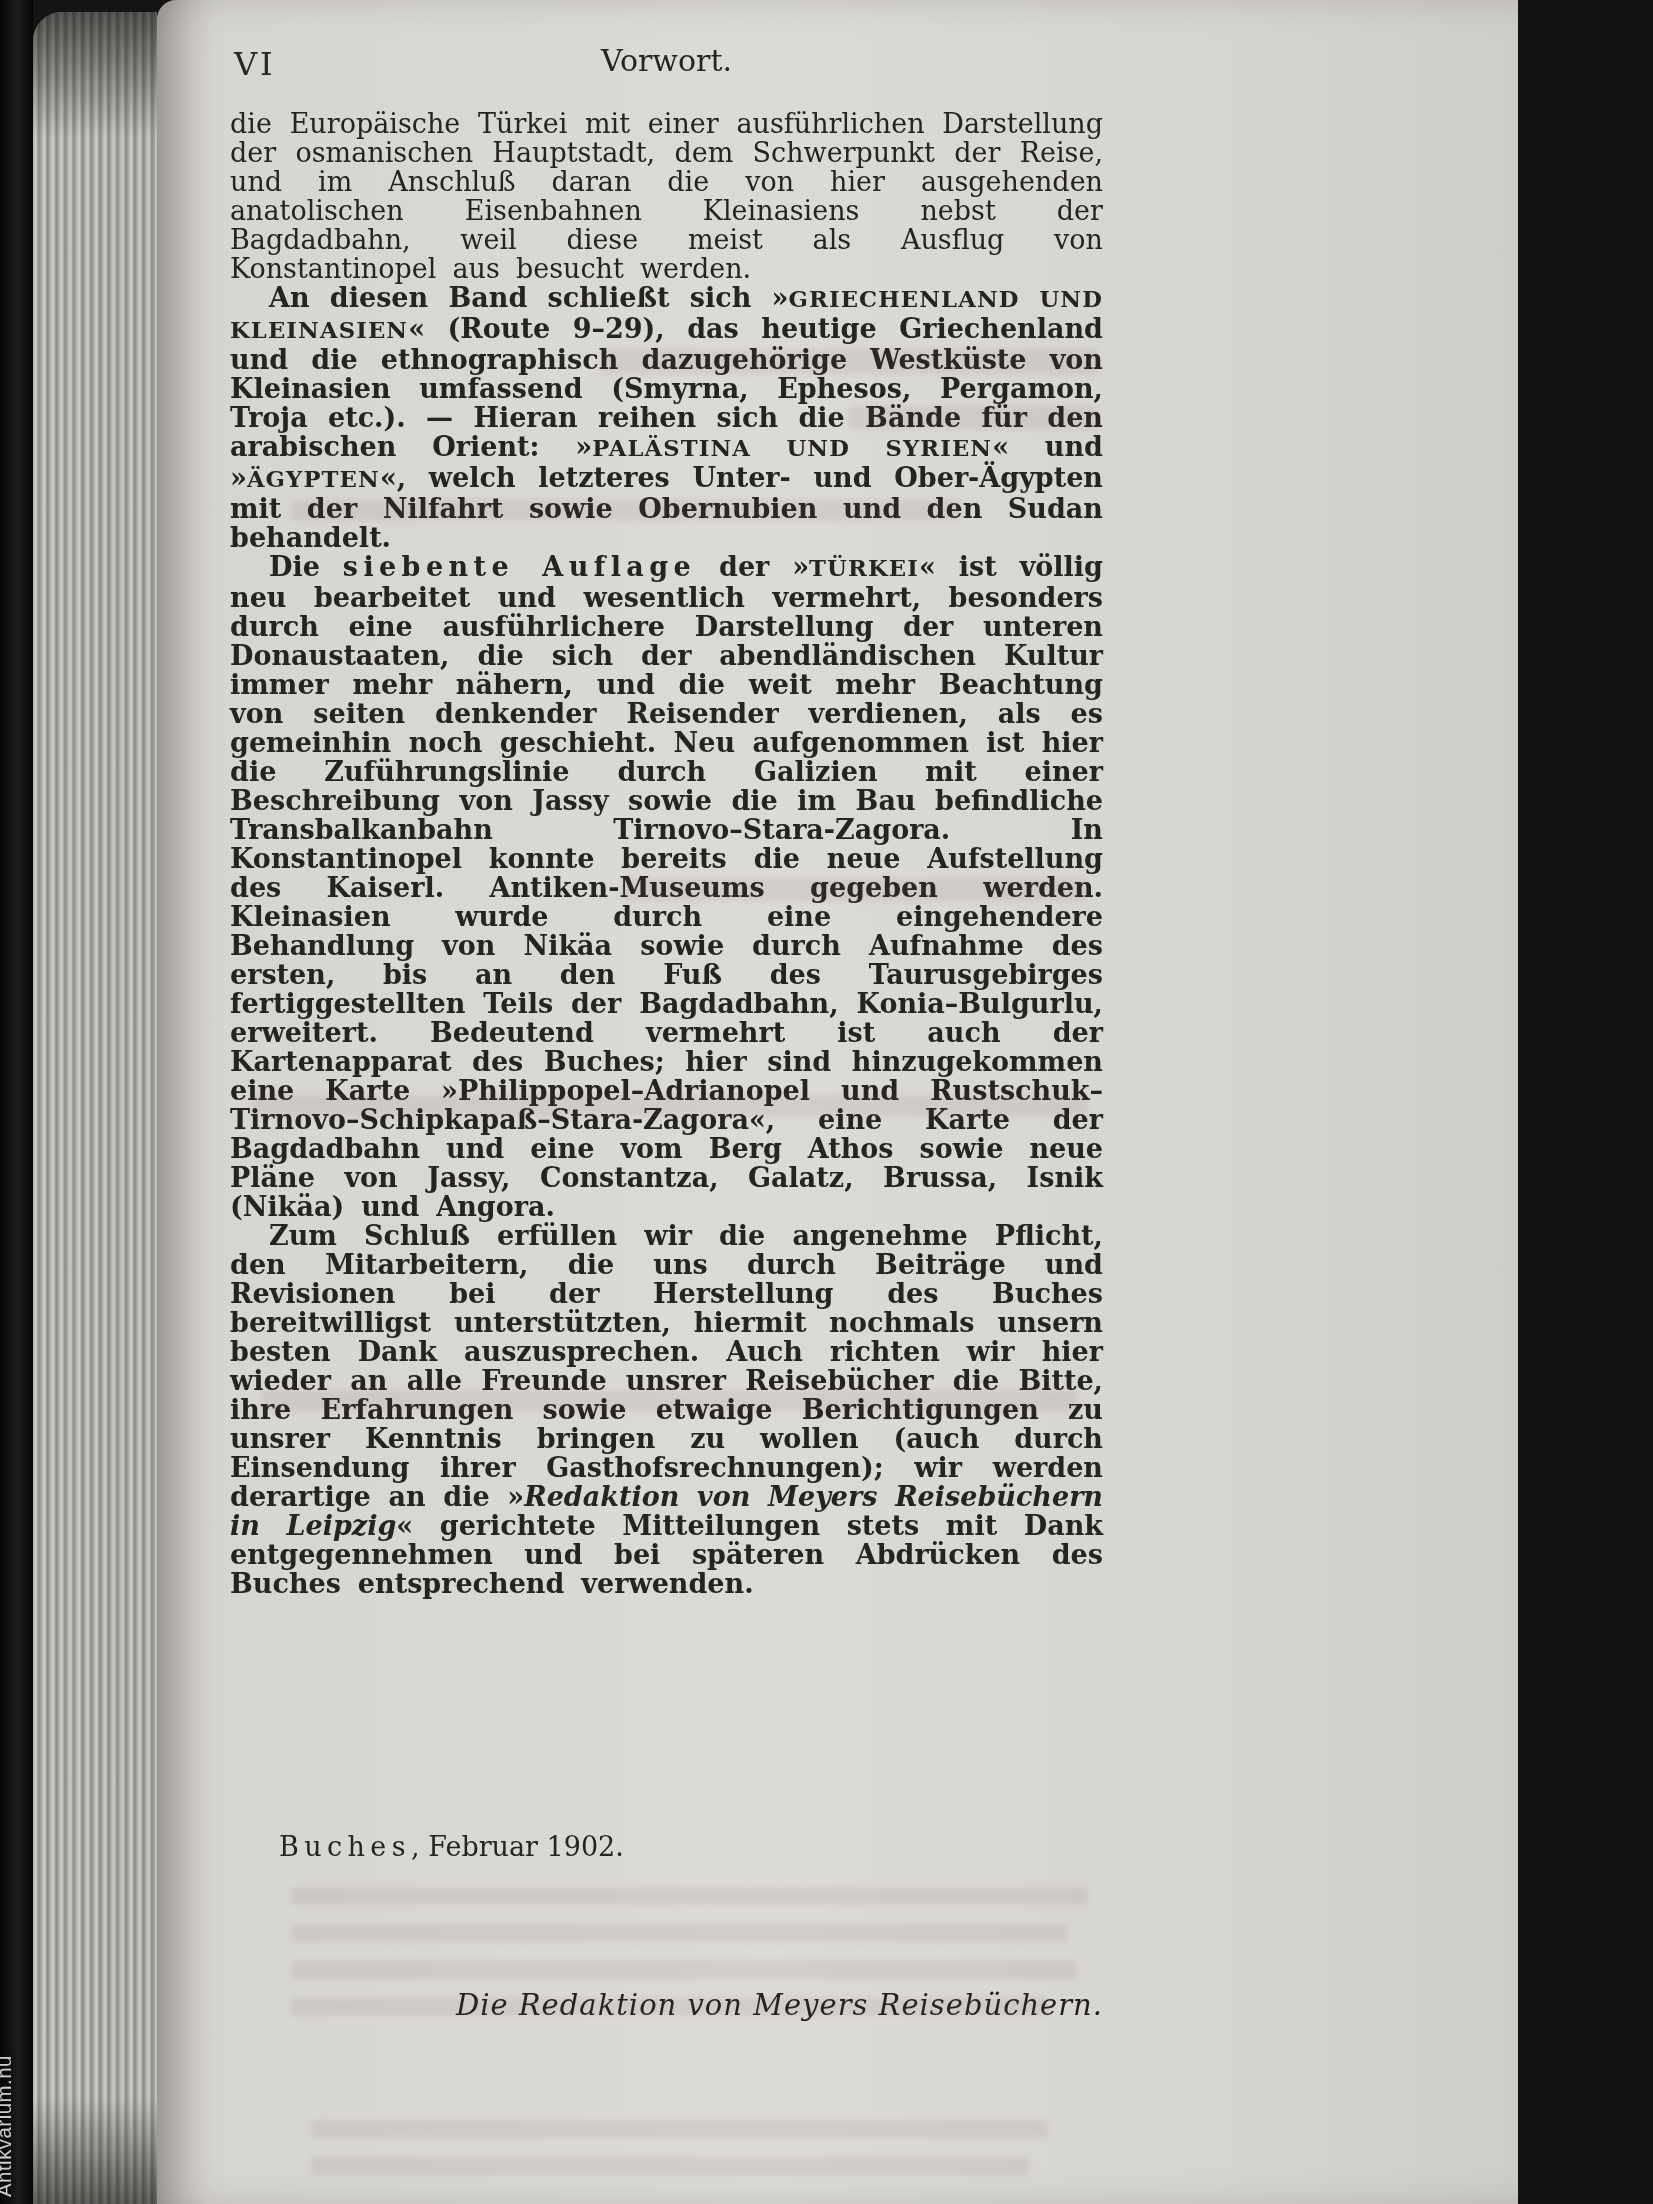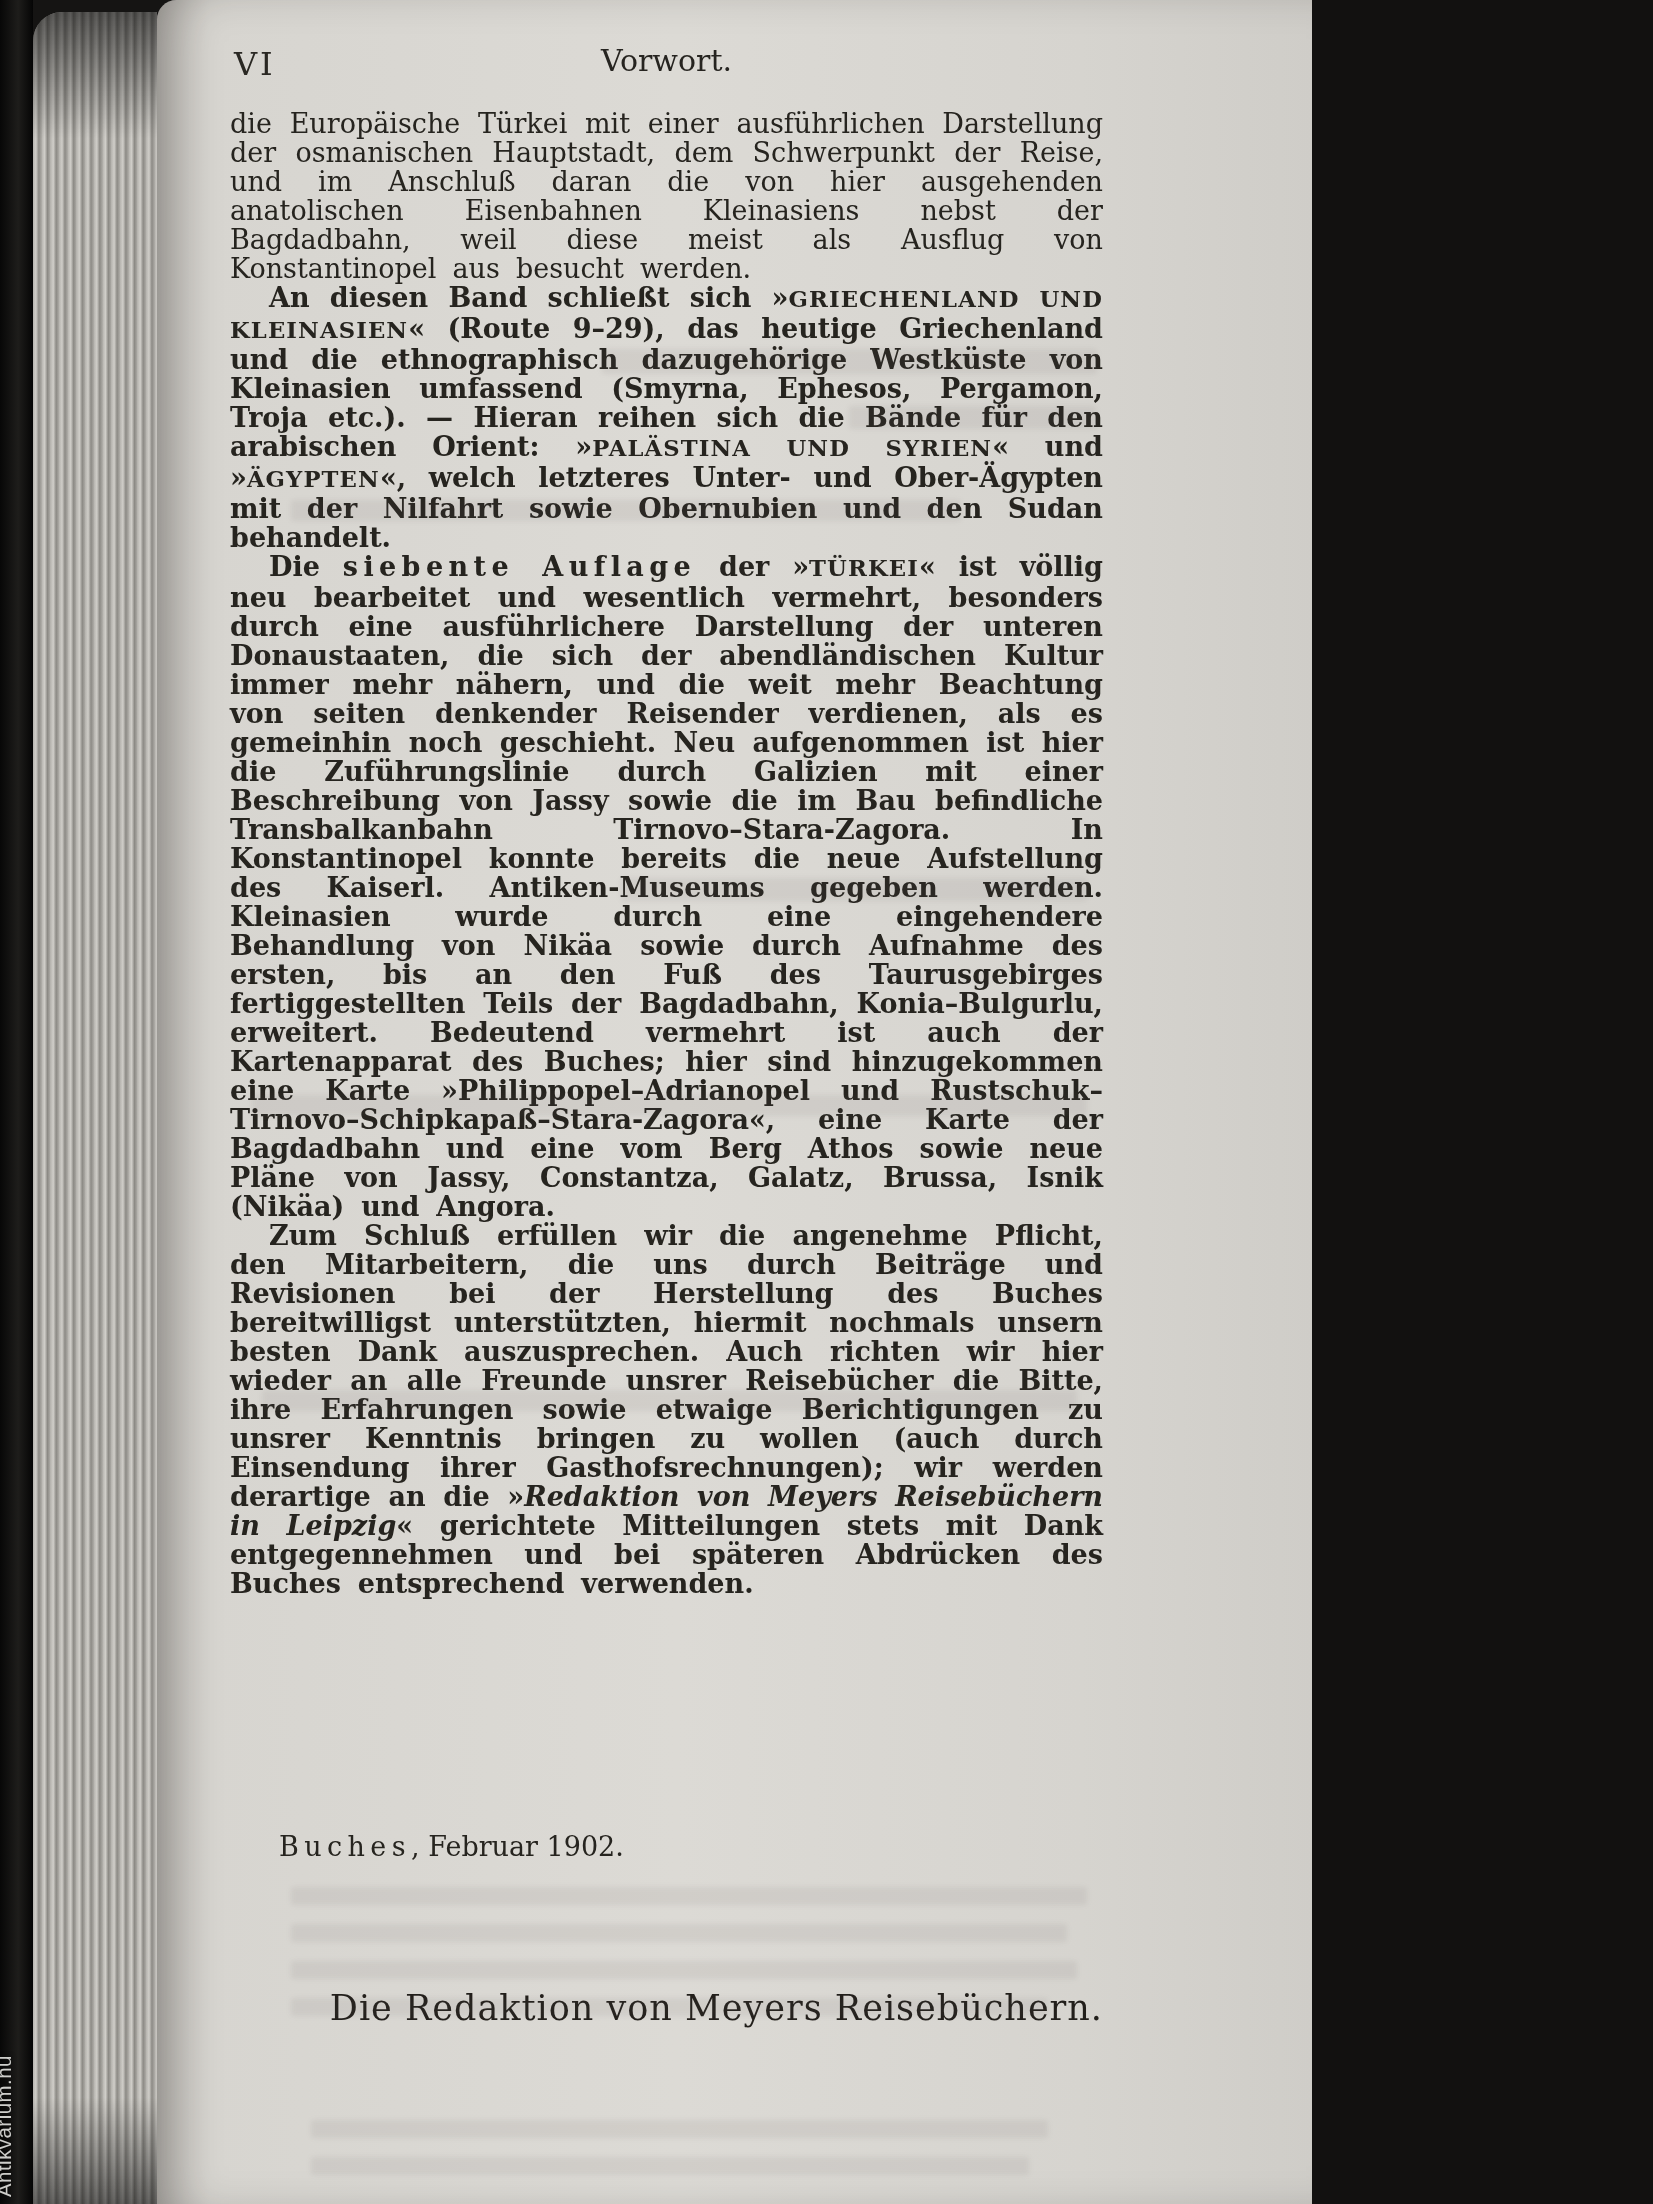--- a/index.html
+++ b/index.html
@@ -3,21 +3,21 @@
 <meta charset="utf-8">
 <style>
   html, body {
     margin: 0; padding: 0;
     width: 1654px; height: 2205px;
     background: #121110;
     overflow: hidden;
   }
   .scan {
     position: relative;
-    width: 1312px; height: 2205px;
+    width: 1518px; height: 2205px;
     background: #151413;
     font-family: "DejaVu Serif", "Liberation Serif", serif;
   }
   
   .spine {
     position: absolute; left: 0; top: 0; width: 33px; height: 100%;
     background: linear-gradient(90deg, #070707 0%, #1e1d1b 55%, #050505 100%);
   }
   
   .page-edges {
@@ -70,21 +70,21 @@
     margin: 233px 0 0 0;
     padding-left: 49px;
     font-size: 27px;
     color: #26241f;
   }
   .signature {
     margin-top: 126px;
     text-align: right;
     color: #221f1b;
   }
-  .sig1 { font-size: 35px; letter-spacing: 1px; }
+  .sig1 { font-size: 29px; letter-spacing: 1px; font-style: italic; }
   .sig2 {
     margin-top: 15.5px; padding-right: 146px;
     font-size: 28px; letter-spacing: 2.9px;
   }
   
   .bleed {
     position: absolute;
     background: rgba(95, 92, 86, 0.09);
     filter: blur(2.9px);
     border-radius: 3.9px;

